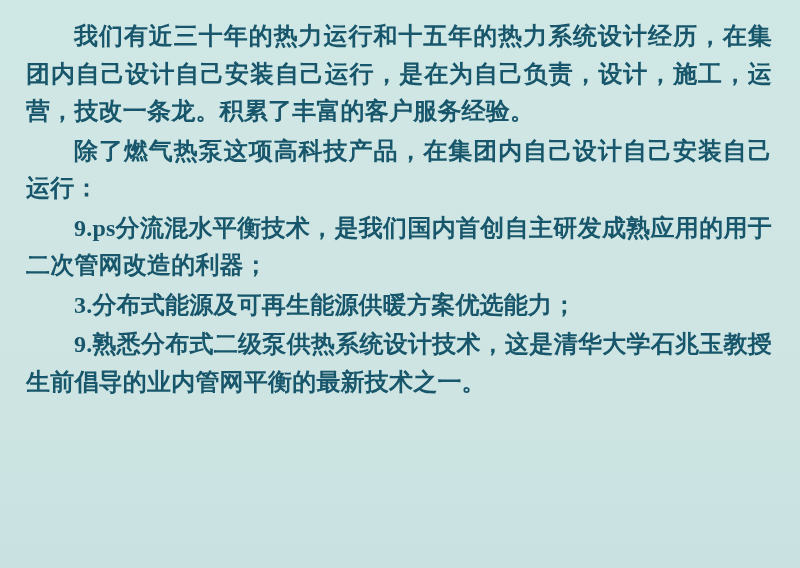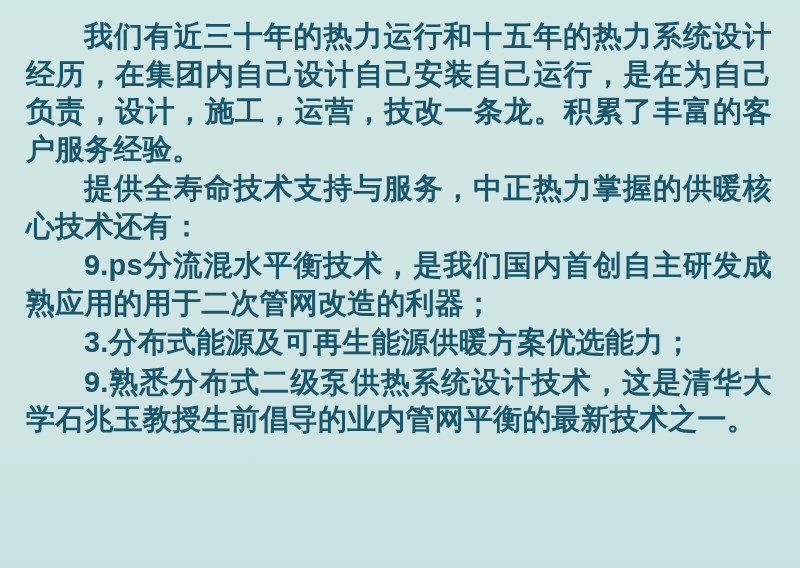--- a/index.html
+++ b/index.html
@@ -21,38 +21,38 @@
     padding: 18px 28px 10px 26px;
     position: relative;
   }
   .doc-body {
     display: block;
   }
   p.para {
     margin: 0 0 2px 0;
     padding: 0;
     color: #17566b;
-    font-family: Liberation Sans, sans-serif;
-    font-size: 29px;
+    font-family: Liberation Serif, serif;
+    font-size: 24px;
     line-height: 37.5px;
     font-weight: 700;
     text-indent: 2em;
     letter-spacing: 0.2px;
     text-align: justify;
     text-justify: inter-ideograph;
     word-break: break-all;
   }
   p.para.first {
     margin-top: 0;
   }
 </style>
 </head>
 <body>
 
 <div class="page">
   <div class="doc-body">
     <p class="para first">我们有近三十年的热力运行和十五年的热力系统设计经历，在集团内自己设计自己安装自己运行，是在为自己负责，设计，施工，运营，技改一条龙。积累了丰富的客户服务经验。</p>
-    <p class="para">提供全寿命技术支持与服务，中正热力掌握的供暖核心技术还有：</p>
+    <p class="para">除了燃气热泵这项高科技产品，在集团内自己设计自己安装自己运行：</p>
     <p class="para">9.ps分流混水平衡技术，是我们国内首创自主研发成熟应用的用于二次管网改造的利器；</p>
     <p class="para">3.分布式能源及可再生能源供暖方案优选能力；</p>
     <p class="para">9.熟悉分布式二级泵供热系统设计技术，这是清华大学石兆玉教授生前倡导的业内管网平衡的最新技术之一。</p>
   </div>
 </div>
 
 </body></html>

